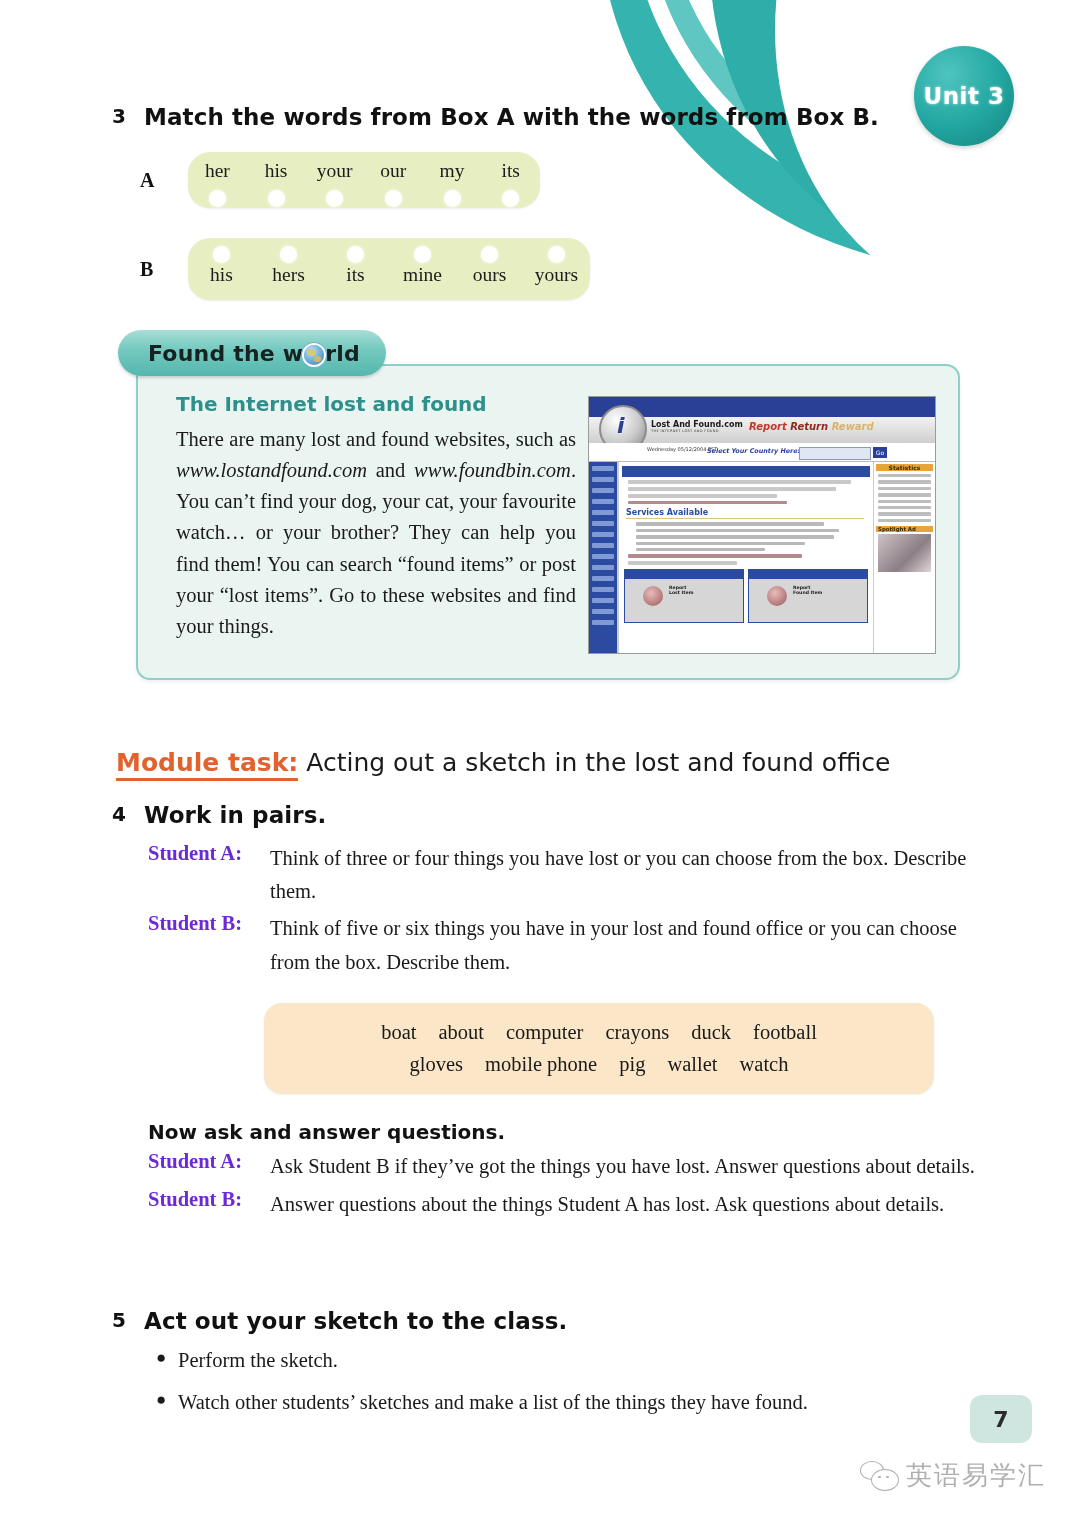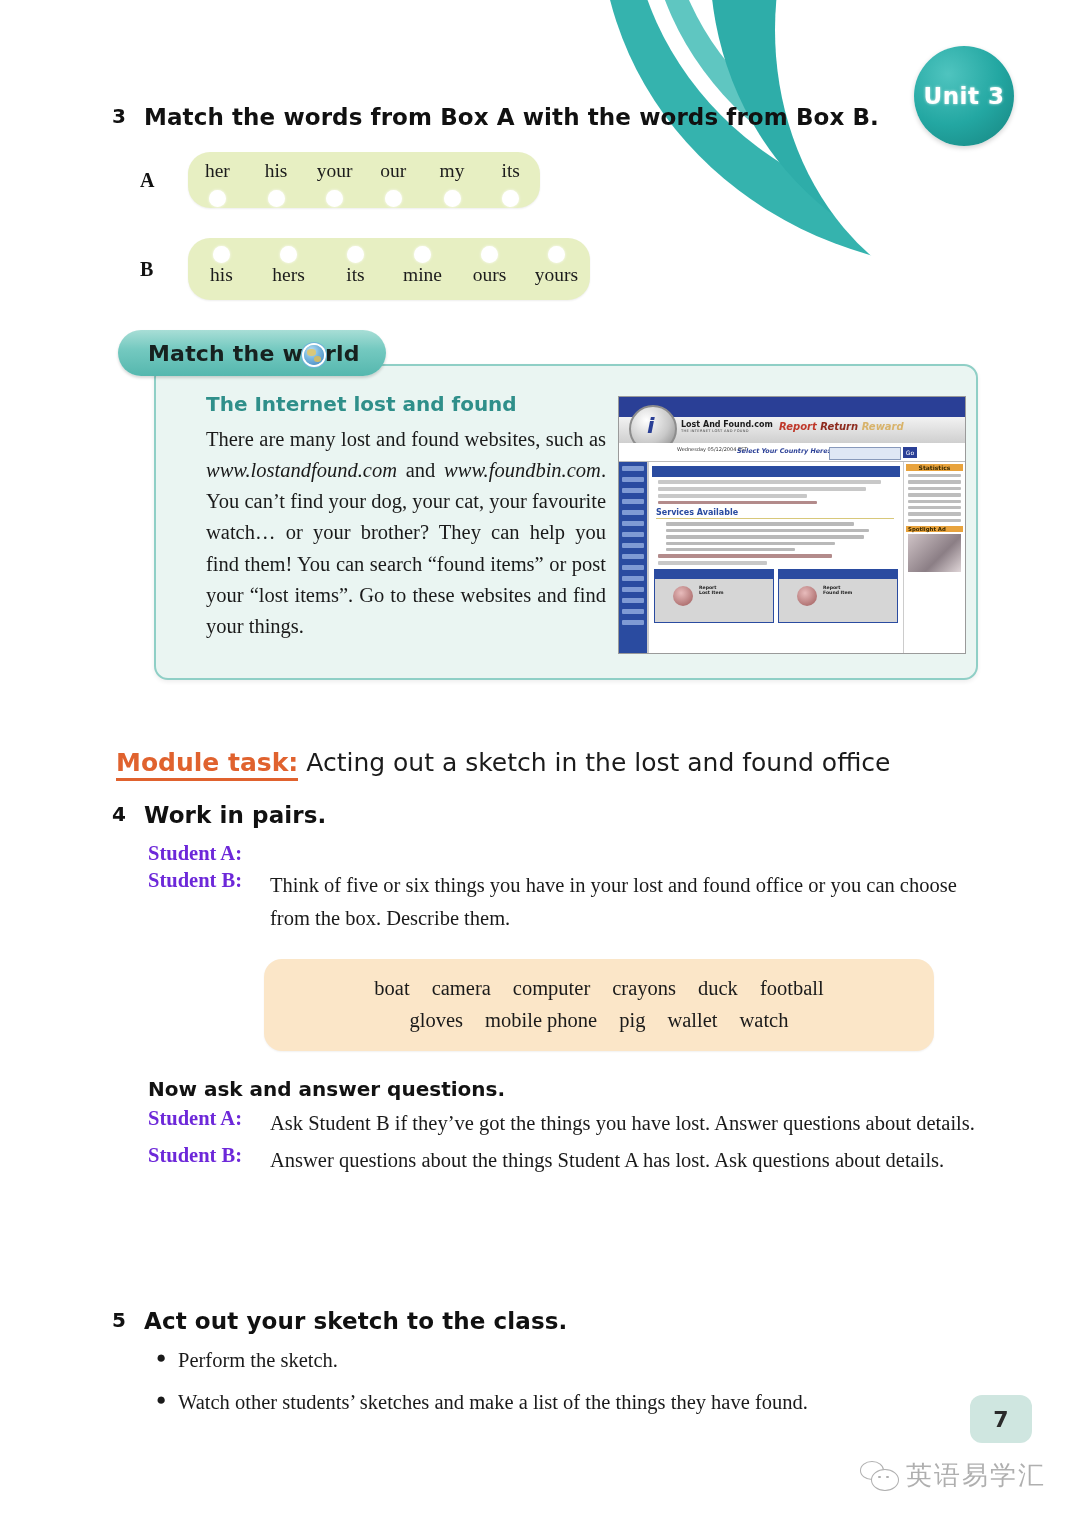--- a/index.html
+++ b/index.html
@@ -82,25 +82,26 @@
   .globe{
     display:inline-block;width:20px;height:20px;border-radius:50%;margin:0 1px;
     background:radial-gradient(circle at 36% 30%, #bfe4f5 0%, #7bb8e0 40%, #3f7fbd 100%);
     box-shadow:0 0 0 2px #ffffff, 0 0 0 3px #6fb4d8;
     position:relative;top:2px;overflow:hidden;
   }
   .globe::before{content:"";position:absolute;left:3px;top:4px;width:9px;height:7px;border-radius:45%;background:#d9c87a;}
   .globe::after{content:"";position:absolute;left:10px;top:11px;width:7px;height:6px;border-radius:45%;background:#cbbb6d;}
 
   #atw-panel{
-    margin-top:-12px;margin-left:36px;width:824px;min-height:316px;
+    margin-top:-12px;margin-left:18px;width:824px;min-height:316px;
     background:#eaf5f2;border:2px solid #8fcfc6;border-radius:14px;
     box-shadow:0 2px 4px rgba(0,0,0,.07);
     padding:26px 22px 20px 50px;box-sizing:border-box;
     display:flex;
+    justify-content:flex-end;
   }
   #atw-text{width:400px;flex:none;}
   #atw-h{
     font-family:"DejaVu Sans",sans-serif;font-weight:bold;font-size:20px;color:#2f8f8a;margin-bottom:8px;
   }
   #atw-body{font-family:"Liberation Serif",serif;font-size:20.5px;line-height:1.52;color:#1a1a1a;text-align:justify;}
   #atw-body i{font-style:italic;}
 
   
   #site-shot{
@@ -315,21 +316,21 @@
               <span class="wb-word">yours</span>
             </div>
         </div>
       </div>
     </div>
   </div>
 
   <div id="atw">
     <div id="atw-tab">
       <span class="tab-txt">
-        <span>Match the w</span>
+        <span>Found the w</span>
         <span class="globe"></span>
         <span>rld</span>
       </span>
     </div>
 
     <div id="atw-panel">
       <div id="atw-text">
         <div id="atw-h">The Internet lost and found</div>
         <div id="atw-body"><span>There are many lost and found websites, such as </span><i>www.lostandfound.com</i><span> and </span><i>www.foundbin.com</i><span>. You can’t find your dog, your cat, your favourite watch… or your brother? They can help you find them! You can search “found items” or post your “lost items”. Go to these websites and find your things.</span></div>
       </div>
@@ -434,31 +435,32 @@
 
   <div id="ex4">
     <div class="ex-row">
       <div class="ex-num">4</div>
       <div class="ex-title">Work in pairs.</div>
     </div>
 
     <div class="sp-block">
       <div class="sp-row">
         <div class="sp-who">Student A:</div>
+        <div class="sp-txt">Think of three or four things you have lost or you can choose from the box. Describe them.</div>
       </div>
       <div class="sp-row">
         <div class="sp-who">Student B:</div>
         <div class="sp-txt">Think of five or six things you have in your lost and found office or you can choose from the box. Describe them.</div>
       </div>
     </div>
 
     <div id="wordpool">
       <div class="wp-line">
         <span>boat</span>
-        <span>camera</span>
+        <span>about</span>
         <span>computer</span>
         <span>crayons</span>
         <span>duck</span>
         <span>football</span>
       </div>
       <div class="wp-line">
         <span>gloves</span>
         <span>mobile phone</span>
         <span>pig</span>
         <span>wallet</span>

